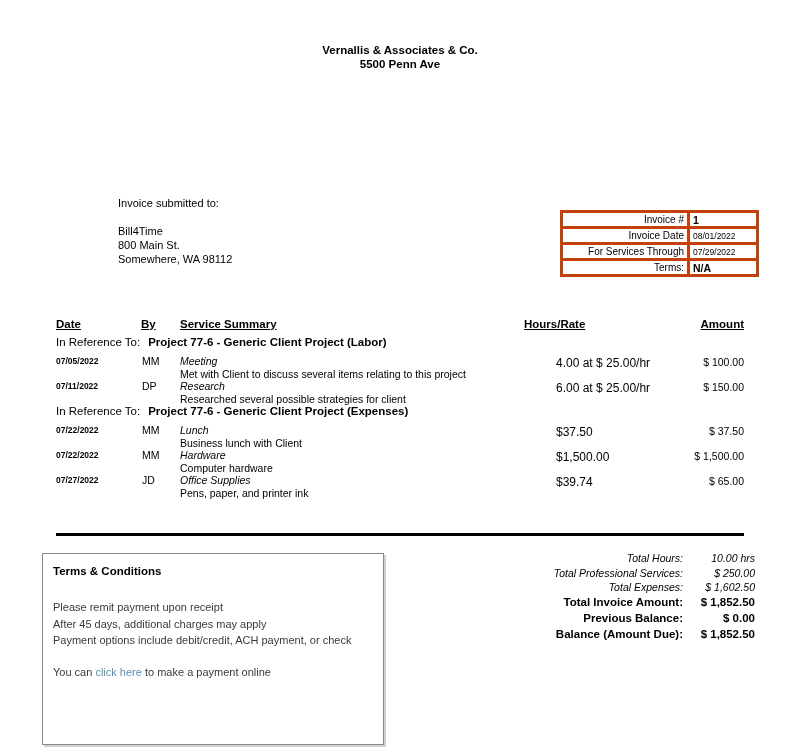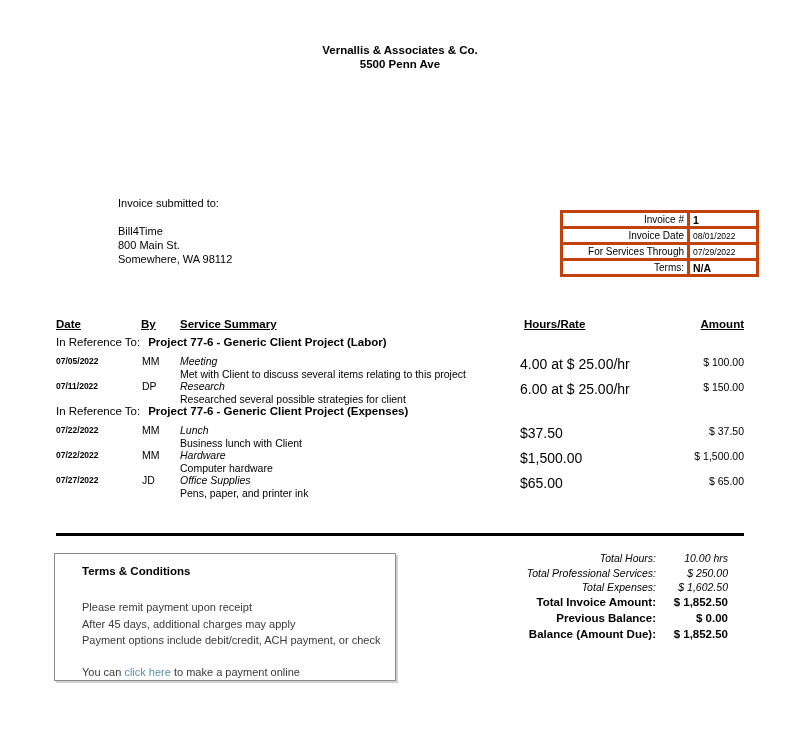--- a/index.html
+++ b/index.html
@@ -140,23 +140,23 @@
   }
   .item .i-desc {
     position: absolute;
     left: 124px;
     top: 13px;
     font-size: 10.5px;
     white-space: nowrap;
   }
   .item .i-rate {
     position: absolute;
-    left: 464px;
+    left: 500px;
     top: 1px;
-    font-size: 14px;
+    font-size: 12px;
     white-space: nowrap;
   }
   .item .i-amount {
     position: absolute;
     right: 0;
     top: 1px;
     font-size: 10.5px;
     white-space: nowrap;
     text-align: right;
   }
@@ -167,29 +167,29 @@
     left: 56px;
     top: 533px;
     width: 688px;
     height: 3px;
     background: #000000;
   }
 
   
   .terms-box {
     position: absolute;
-    left: 54px;
+    left: 42px;
     top: 553px;
     width: 342px;
-    height: 128px;
+    height: 192px;
     border: 1px solid #8a8a8a;
     box-shadow: 2px 2px 0 rgba(0,0,0,0.18);
     background: #ffffff;
     box-sizing: border-box;
-    padding: 11px 27px;
+    padding: 11px 10px;
   }
   .terms-title {
     font-size: 11.5px;
     font-weight: bold;
     margin-bottom: 22px;
   }
   .terms-line {
     font-size: 11px;
     line-height: 16.5px;
     color: #3a3a3a;
@@ -203,21 +203,21 @@
   }
   .terms-pay a {
     color: #5b8fb3;
     text-decoration: none;
     cursor: pointer;
   }
 
   
   .totals {
     position: absolute;
-    right: 72px;
+    right: 45px;
     top: 552px;
     text-align: right;
   }
   .total-row {
     height: 14.5px;
     white-space: nowrap;
     font-size: 10.5px;
   }
   .total-row .t-label {
     display: inline-block;
@@ -328,21 +328,21 @@
       <span class="i-desc">Computer hardware</span>
       <span class="i-rate">$1,500.00</span>
       <span class="i-amount">$ 1,500.00</span>
     </div>
 
     <div class="item">
       <span class="i-date">07/27/2022</span>
       <span class="i-by">JD</span>
       <span class="i-title">Office Supplies</span>
       <span class="i-desc">Pens, paper, and printer ink</span>
-      <span class="i-rate">$65.00</span>
+      <span class="i-rate">$39.74</span>
       <span class="i-amount">$ 65.00</span>
     </div>
 
   </div>
 
   <div class="thick-rule"></div>
 
   <div class="terms-box">
     <div class="terms-title">Terms &amp; Conditions</div>
     <div class="terms-line">Please remit payment upon receipt</div>

